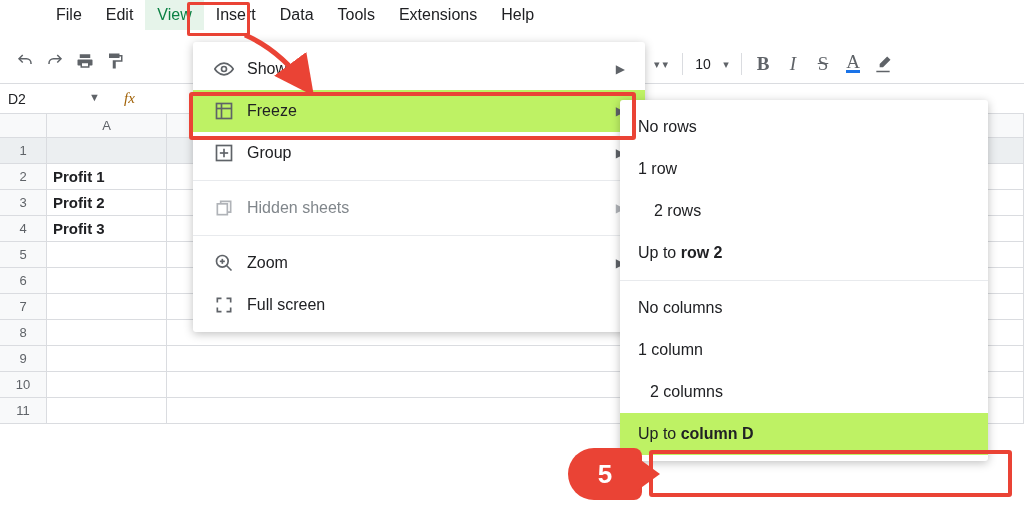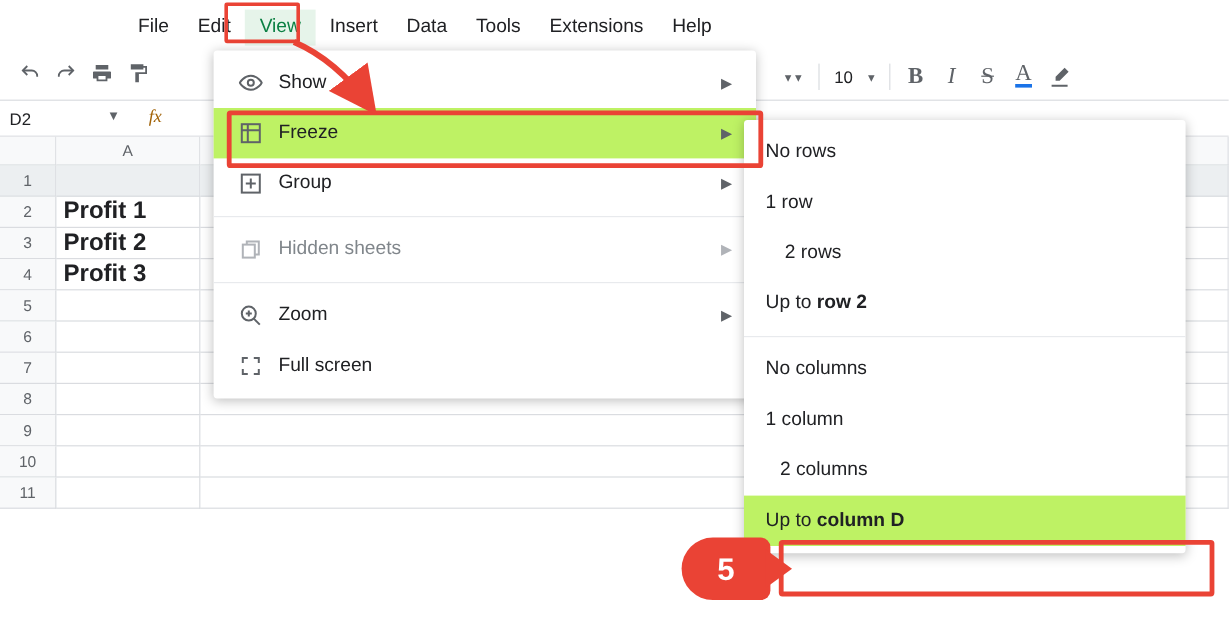--- a/index.html
+++ b/index.html
@@ -6,21 +6,21 @@
     --accent:#ea4335;
     --grey-border:#dadce0;
     --header-bg:#f8f9fa;
     --menu-shadow:rgba(0,0,0,.25);
     --text:#202124;
     --muted:#80868b;
   }
   *{box-sizing:border-box;font-family:Arial,Helvetica,sans-serif;}
   body{margin:0;width:1024px;height:516px;overflow:hidden;color:var(--text);font-size:15px;position:relative;background:#fff;}
   
-  .menubar{display:flex;align-items:flex-end;height:38px;padding-left:103px;}
+  .menubar{display:flex;align-items:flex-start;height:38px;padding-left:44px;}
   .menubar-item{padding:6px 12px;font-size:16px;cursor:pointer;}
   .menubar-item.active{background:#e6f4ea;color:#0b8043;}
   .view-highlight{position:absolute;left:187px;top:2px;width:63px;height:34px;border:3px solid var(--accent);border-radius:2px;pointer-events:none;}
   
   .toolbar{display:flex;align-items:center;height:46px;border-bottom:1px solid var(--grey-border);padding-left:10px;}
   .tool-btn{width:30px;height:30px;display:flex;align-items:center;justify-content:center;color:#5f6368;border-radius:4px;cursor:pointer;}
   .tool-sep{width:1px;height:22px;background:var(--grey-border);margin:0 6px;}
   .font-size{width:28px;text-align:center;font-size:14px;}
   .tool-text{font-family:'Times New Roman',serif;font-size:19px;}
   .bold{font-weight:bold;}
@@ -33,33 +33,33 @@
   .name-box .arrow{color:#5f6368;font-size:11px;margin-right:10px;}
   .fx{font-style:italic;color:#a16207;margin-left:14px;font-family:serif;text-align:right;}
   
   .grid{position:relative;width:100%;}
   .col-headers{display:flex;height:24px;}
   .corner{width:47px;background:var(--header-bg);border-right:1px solid var(--grey-border);border-bottom:1px solid var(--grey-border);}
   .col-h{width:120px;background:var(--header-bg);border-right:1px solid var(--grey-border);border-bottom:1px solid var(--grey-border);display:flex;align-items:center;justify-content:center;font-size:13px;color:#5f6368;}
   .rows{}
   .row{display:flex;height:26px;}
   .row-h{width:47px;background:var(--header-bg);border-right:1px solid var(--grey-border);border-bottom:1px solid var(--grey-border);display:flex;align-items:center;justify-content:center;font-size:13px;color:#5f6368;}
-  .cell{width:120px;border-right:1px solid var(--grey-border);border-bottom:1px solid var(--grey-border);display:flex;align-items:center;padding-left:6px;font-size:20px;}
+  .cell{width:120px;border-right:1px solid var(--grey-border);border-bottom:1px solid var(--grey-border);display:flex;align-items:center;padding-left:6px;font-size:15px;}
   .cell.bold-cell{font-weight:bold;font-family:Verdana,Arial,sans-serif;}
   .row-sel .row-h, .row-sel .cell{background:#eceff1;}
   
   .menu{position:absolute;background:#fff;box-shadow:0 2px 10px var(--menu-shadow);border-radius:3px;padding:6px 0;z-index:10;}
   .menu-item{display:flex;align-items:center;height:42px;padding:0 20px 0 18px;font-size:16px;cursor:pointer;position:relative;}
   .menu-item.hover{background:#bef264;}
   .menu-item.disabled{color:var(--muted);}
   .menu-item .icon{width:26px;display:flex;align-items:center;justify-content:center;color:#5f6368;}
   .menu-item .label{margin-left:10px;flex:1;}
   .menu-item .sub-arrow{font-size:12px;color:#5f6368;}
   .menu-sep{height:1px;background:#e8eaed;margin:6px 0;}
-  #view-menu{left:178px;top:42px;width:452px;}
+  #view-menu{left:193px;top:42px;width:452px;}
   #freeze-menu{left:620px;top:100px;width:368px;}
   .freeze-highlight{position:absolute;left:189px;top:92px;width:447px;height:48px;border:4px solid var(--accent);border-radius:3px;pointer-events:none;z-index:20;}
   .up-to-highlight{position:absolute;left:649px;top:450px;width:363px;height:47px;border:4px solid var(--accent);border-radius:3px;pointer-events:none;z-index:20;}
   
   .red-arrow{position:absolute;left:240px;top:30px;width:80px;height:65px;z-index:25;pointer-events:none;}
   
   .step-badge{position:absolute;left:568px;top:448px;width:74px;height:52px;background:var(--accent);border-radius:26px 8px 8px 26px;display:flex;align-items:center;justify-content:center;color:#fff;font-size:26px;font-weight:bold;z-index:25;}
   .step-badge:after{content:"";position:absolute;right:-18px;top:10px;border-left:22px solid var(--accent);border-top:16px solid transparent;border-bottom:16px solid transparent;}
   .toolbar-right{position:absolute;left:646px;top:42px;display:flex;align-items:center;height:44px;}
   svg{display:block;}

